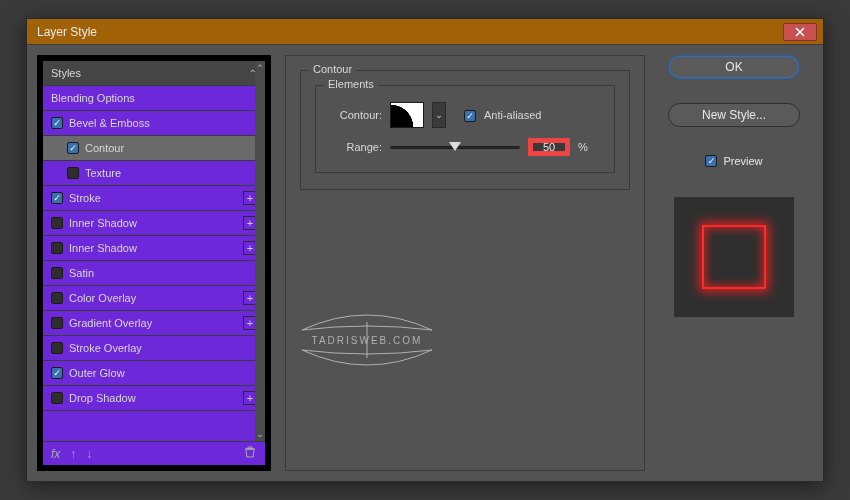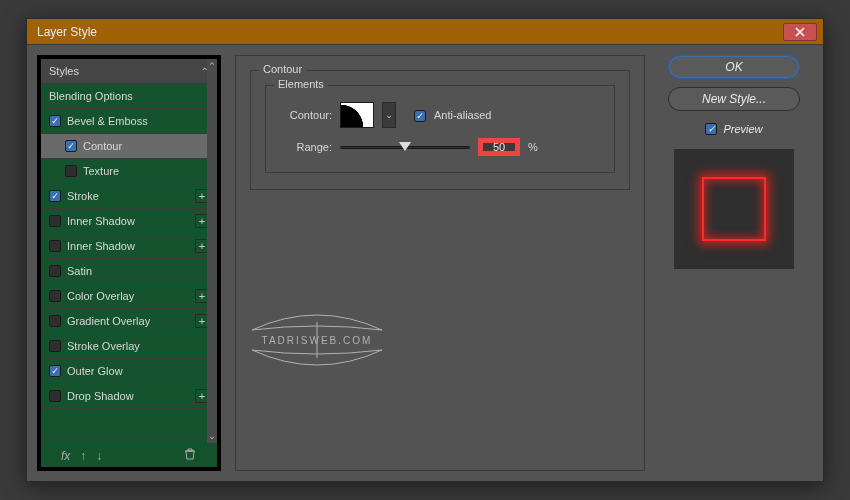--- a/index.html
+++ b/index.html
@@ -17,21 +17,21 @@
   .titlebar-title { color: #e8e8e8; font-size: 12px; }
   .close-btn {
     width: 34px; height: 18px; background: #c85050; border: 1px solid #8a2e2e;
     border-radius: 2px; display: flex; align-items: center; justify-content: center;
     margin-right: 6px; cursor: pointer;
   }
   .close-btn svg { width: 10px; height: 10px; }
   .content { display: flex; gap: 14px; padding: 10px 14px 10px 10px; height: calc(100% - 26px); }
 
   
-  .styles-col { width: 184px; display: flex; flex-direction: column; background: #14532d; border: 4px solid #000000; }
+  .styles-col { width: 234px; display: flex; flex-direction: column; background: #6d28d9; border: 6px solid #000000; }
   .styles-list { flex: 1; overflow: hidden; position: relative; }
   .styles-row {
     height: 25px; display: flex; align-items: center; gap: 6px; padding: 0 8px;
     color: #d8d8d8; font-size: 11px; border-bottom: 1px solid #3a3a3a; cursor: pointer;
   }
   .styles-row.header { background: #454545; justify-content: space-between; }
   .styles-row.header .chev { color: #bbb; font-size: 10px; }
   .styles-row.selected { background: #6a6a6a; }
   .styles-row.indent { padding-left: 24px; }
   .styles-row .cb {
@@ -45,21 +45,21 @@
     margin-left: auto; width: 14px; height: 14px; border: 1px solid #2a2a2a;
     display: flex; align-items: center; justify-content: center; color: #ccc; font-size: 11px;
   }
   .scroll-gutter {
     position: absolute; right: 0; top: 0; bottom: 0; width: 10px; background: #4b4b4b;
     display: flex; flex-direction: column; justify-content: space-between; align-items: center;
   }
   .scroll-gutter .arrow { color: #bbb; font-size: 9px; padding: 2px 0; }
   .styles-footer {
     height: 24px; border-top: 1px solid #3a3a3a; display: flex; align-items: center;
-    gap: 10px; padding: 0 20px; color: #aaa; justify-content: center;
+    gap: 10px; padding: 0 8px; color: #aaa; justify-content: center;
   }
   .styles-footer .fx { font-style: italic; font-size: 12px; }
   .styles-footer .upd { font-size: 12px; }
   .styles-footer .trash { margin-left: auto; }
 
   
   .mid {
     flex: 1; background: #535353; border: 1px solid #3a3a3a;
     position: relative; padding: 8px 14px;
   }
@@ -104,21 +104,21 @@
 
   
   .watermark {
     position: absolute; left: 6px; bottom: 86px;
     color: #9a9a9a; opacity: .9; text-align: center; pointer-events: none;
   }
   .watermark svg { width: 150px; height: 80px; }
   .wm-text { font-size: 10px; letter-spacing: 2px; fill: #bbb; }
 
   
-  .right { width: 150px; display: flex; flex-direction: column; align-items: center; gap: 8px; font-style: italic; }
+  .right { width: 150px; display: flex; flex-direction: column; align-items: center; gap: 24px; }
   .btn {
     width: 132px; height: 24px; border-radius: 14px; border: 1px solid #2f2f2f;
     background: #5a5a5a; color: #e8e8e8; font-size: 12px; cursor: pointer;
     display: flex; align-items: center; justify-content: center;
   }
   .btn.primary { border: 1px solid #2a5ea8; box-shadow: inset 0 0 0 1px #3a6fb0; }
   .preview-row { display: flex; align-items: center; gap: 6px; color: #e8e8e8; font-size: 11px; margin-top: 4px; }
   .preview-row .cb { width: 12px; height: 12px; border: 1px solid #1a1a1a; background: #3a6fb0; border-radius: 2px; display: inline-flex; align-items: center; justify-content: center; }
   .preview-row .cb::after { content: "✓"; color: #fff; font-size: 9px; }
   .preview-box {

